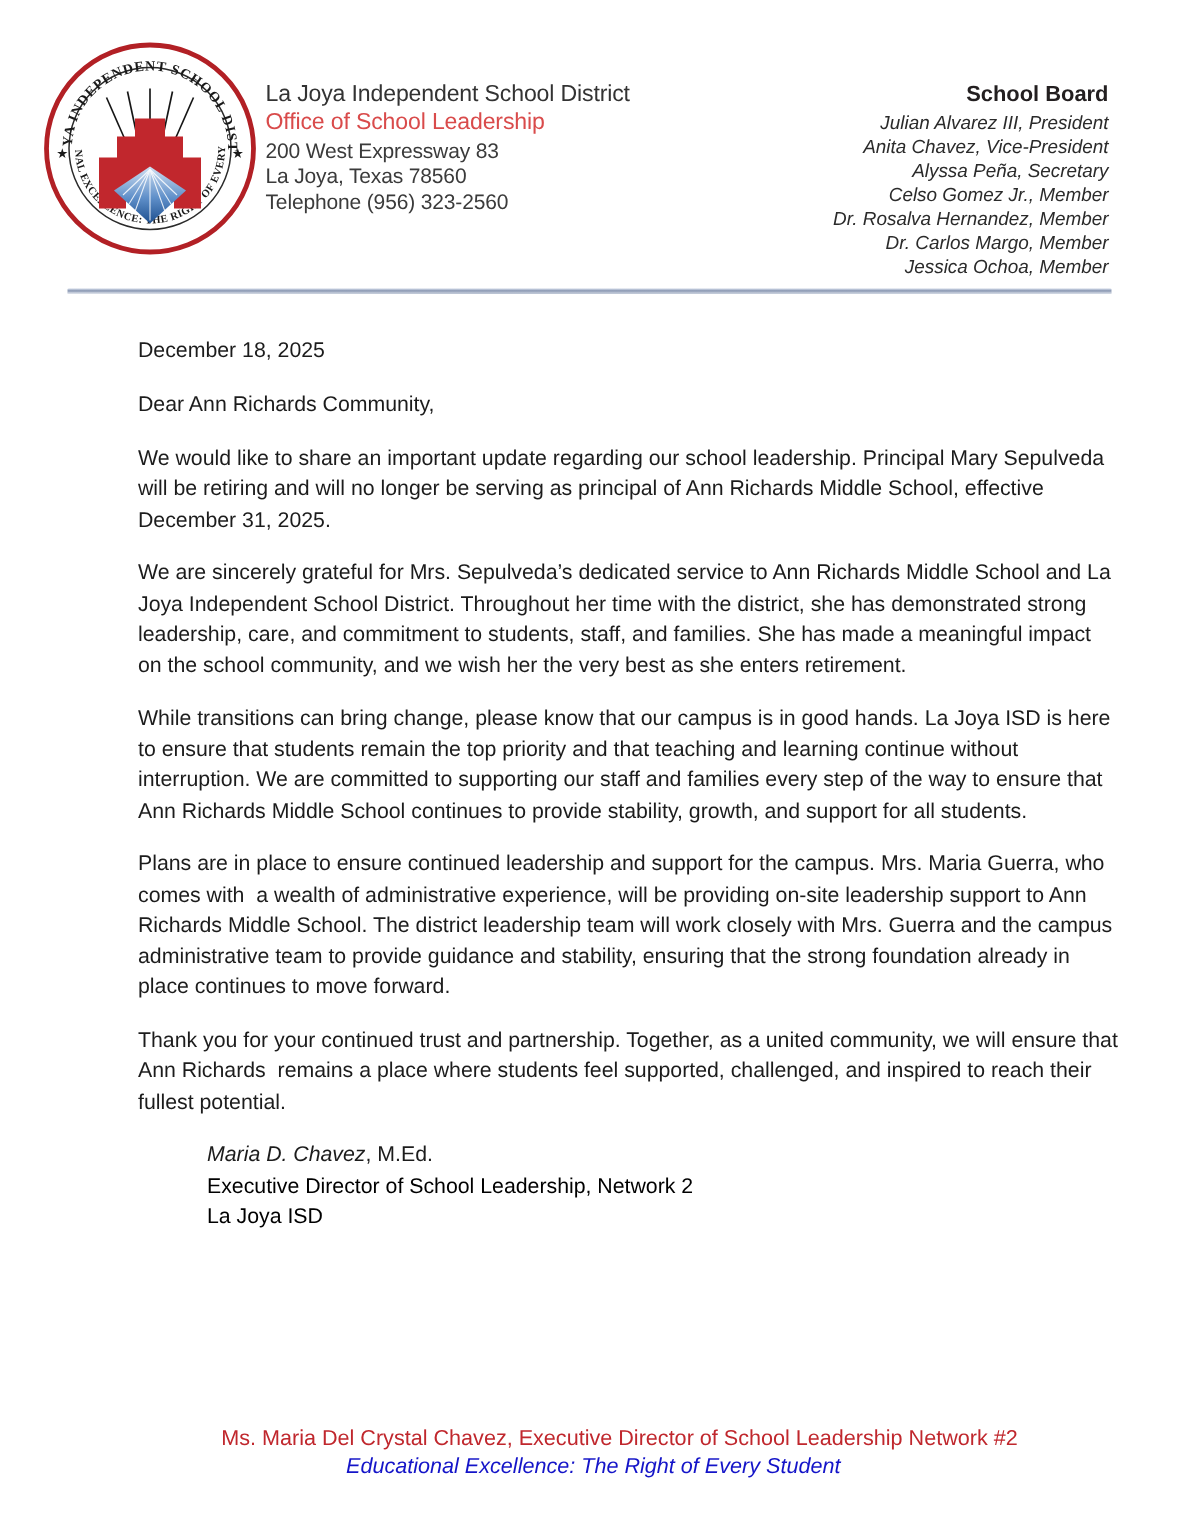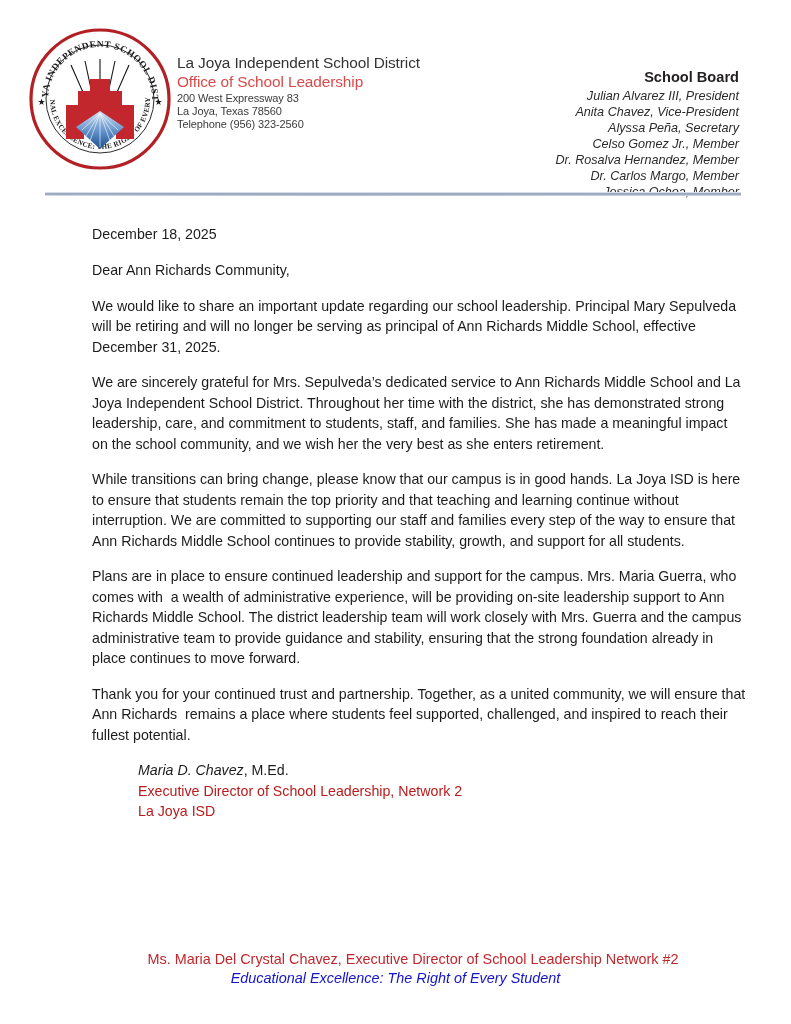--- a/index.html
+++ b/index.html
@@ -40,38 +40,38 @@
     height: 144px;
   }
 
   .header-address {
     position: absolute;
     left: 177px;
     top: 54px;
     line-height: 1.22;
   }
   .header-address .line {
-    font-size: 11px;
+    font-size: 14px;
     color: #3b3b3b;
     letter-spacing: -0.1px;
     white-space: nowrap;
   }
   .header-address .line.district {
     font-size: 15.4px;
     color: #333333;
   }
   .header-address .line.office {
     color: #d94b4b;
     font-size: 15.4px;
   }
 
   .board {
     position: absolute;
     right: 52px;
-    top: 68px;
+    top: 54px;
     text-align: right;
     line-height: 1.28;
   }
   .board-title {
     font-size: 14.6px;
     font-weight: bold;
     color: #231f20;
     margin-bottom: 1px;
   }
   .board-member {
@@ -126,21 +126,21 @@
     line-height: 1.435;
     color: #1c1c1c;
     margin: 0;
   }
   .sig-name .italic {
     font-style: italic;
   }
   .sig-line {
     font-size: 14.2px;
     line-height: 1.435;
-    color: #b91c1c;
+    color: #000000;
     margin: 0;
   }
   .sig-block {
     margin-top: 0;
     margin-left: 46px;
   }
 
   
   .footer {
     position: absolute;

